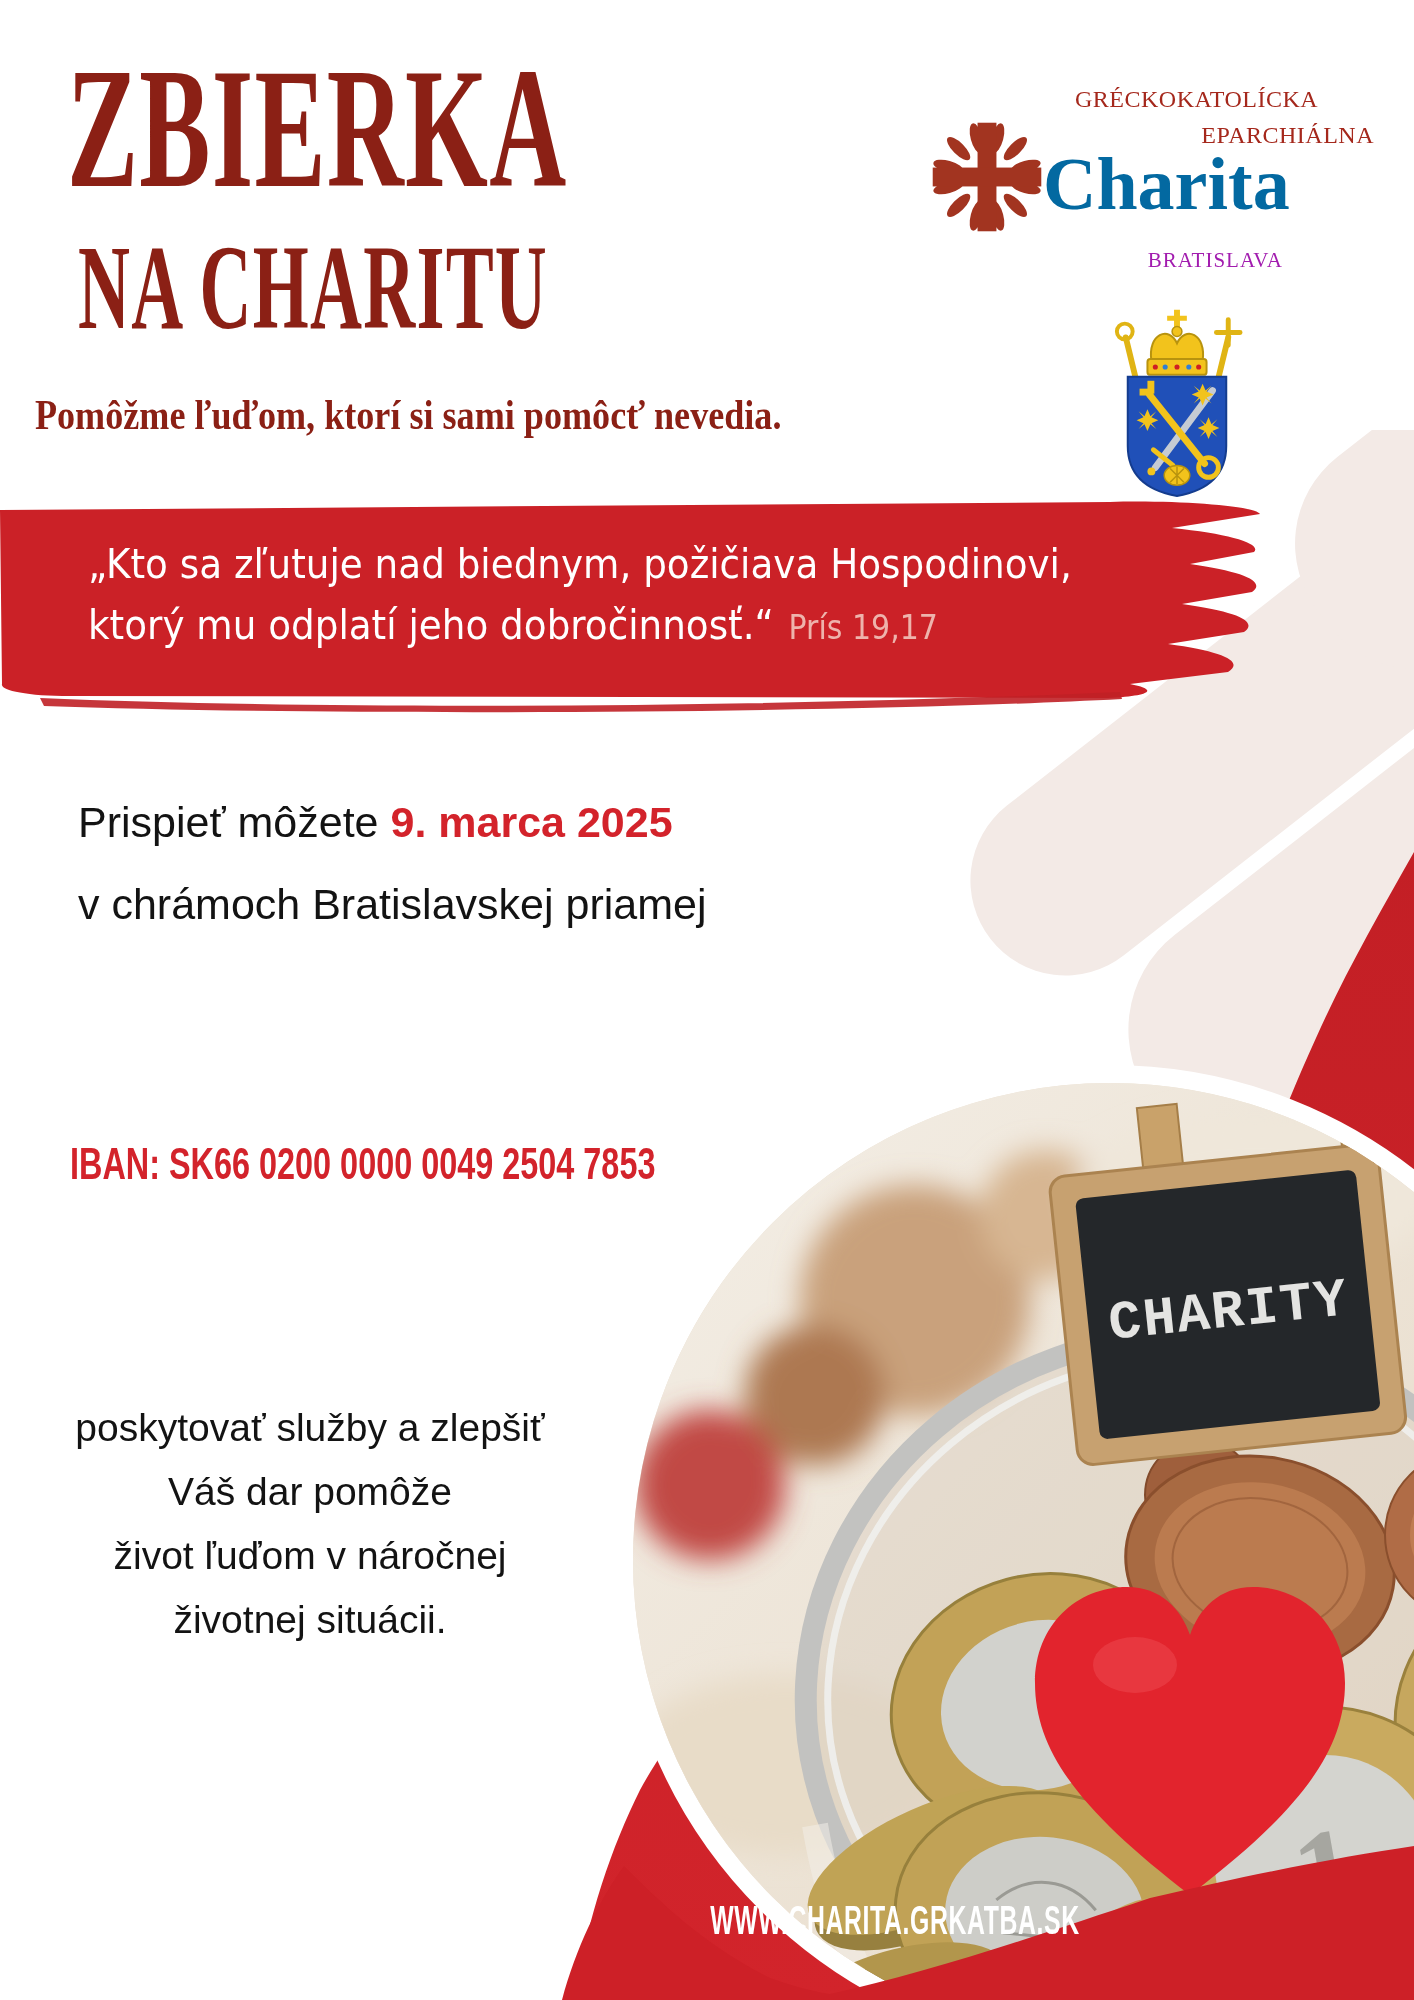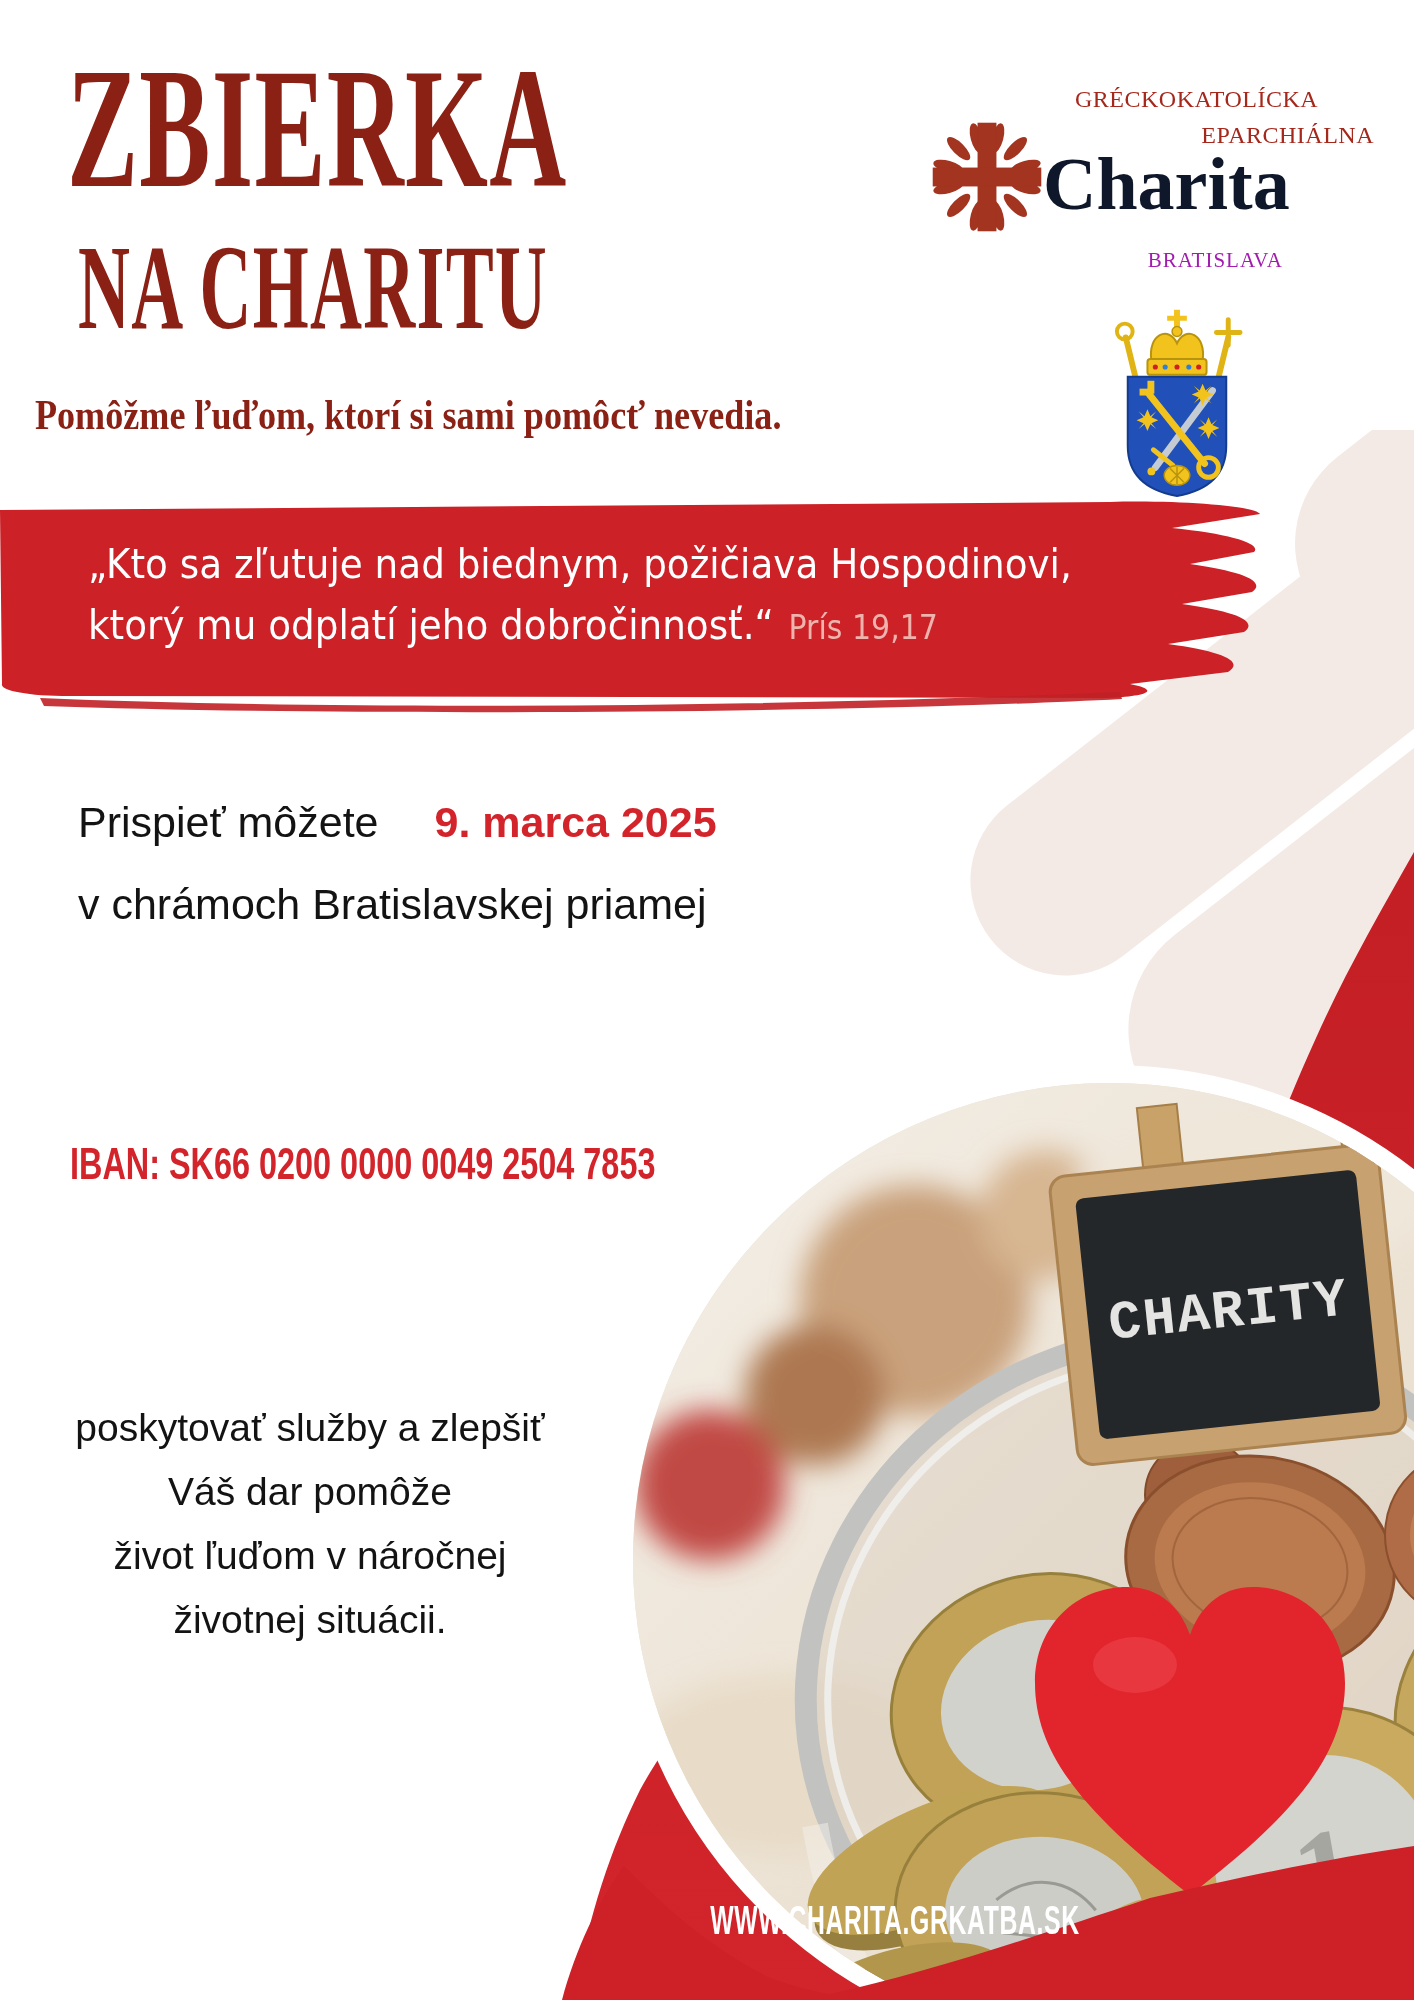--- a/index.html
+++ b/index.html
@@ -13,33 +13,33 @@
   .title1{left:67px;top:42px;font-size:172px;letter-spacing:2px;transform:scaleX(.62);transform-origin:left top;}
   .title2{left:78px;top:228px;font-size:120px;letter-spacing:2px;transform:scaleX(.60);transform-origin:left top;}
   .subtitle{left:35px;top:390px;font-family:"Liberation Serif",serif;font-weight:bold;font-size:43px;
             color:#8b2015;transform:scaleX(.84);transform-origin:left top;}
 
   
   .org-small{font-family:"Liberation Serif",serif;color:#a5281c;letter-spacing:.5px;text-align:right;width:240px;margin-left:32px;}
   .org-line1{left:1043px;top:86px;font-size:24px;}
   .org-line2{left:1102px;top:122px;font-size:24px;}
   .org-brand{left:1043px;top:146px;width:240px;text-align:left;font-family:"Liberation Serif",serif;
-             font-weight:bold;font-size:74px;color:#0f172a;line-height:1.05;}
+             font-weight:bold;font-size:74px;color:#0369a1;line-height:1.05;}
   .org-city{left:1043px;top:248px;width:240px;text-align:right;font-family:Liberation Serif, serif;
             font-size:21px;color:#a21caf;letter-spacing:1px;}
 
   
   .banner-text{left:88px;top:534px;color:#ffffff;font-family:"DejaVu Sans",sans-serif;font-size:41px;
                line-height:61px;transform:scaleX(.91);transform-origin:left top;}
   .banner-ref{font-size:33px;color:#eeb3ac;margin-left:16px;}
 
   
   .body-block{left:78px;top:798px;font-size:43px;color:#131313;}
   .body-line{margin-bottom:33px;white-space:nowrap;}
-  .date-accent{color:#d3232b;font-weight:bold;margin-left:44px;}
+  .date-accent{color:#d3232b;font-weight:bold;}
 
   .iban{left:70px;top:1138px;font-size:45px;font-weight:bold;color:#d3232b;
         transform:scaleX(.72);transform-origin:left top;letter-spacing:0;}
 
   .note-block{left:60px;top:1396px;width:500px;text-align:center;font-size:39px;color:#131313;line-height:64px;}
 
   .website{left:600px;top:1898px;width:580px;text-align:center;color:#ffffff;font-weight:bold;
            font-size:40px;letter-spacing:1px;transform:scaleX(.62);transform-origin:center top;}
 
   

